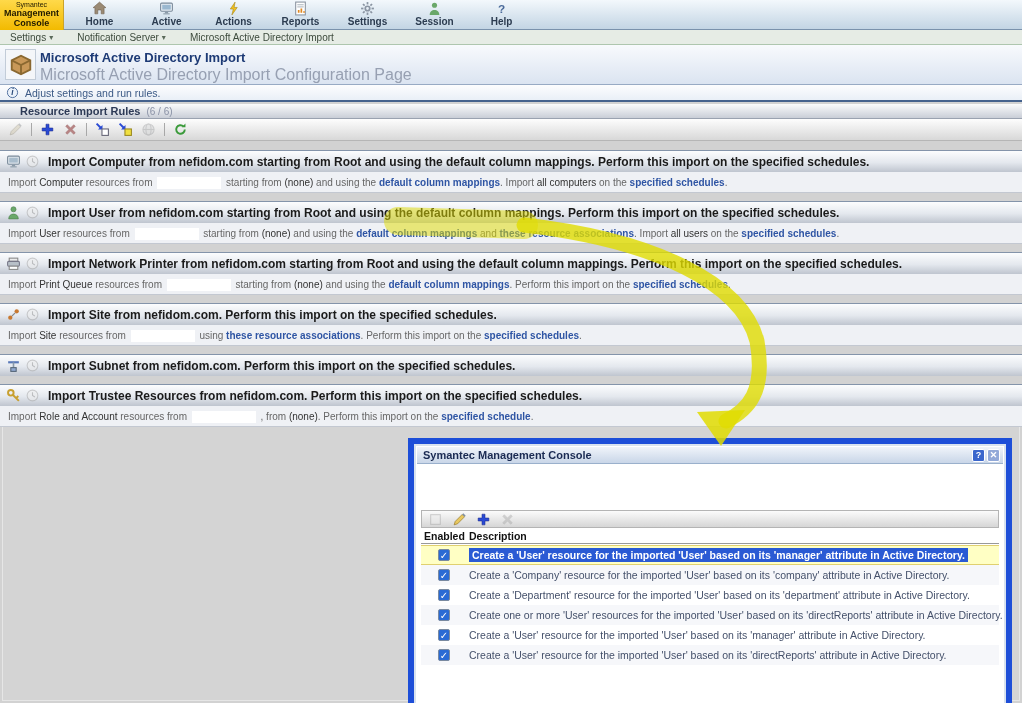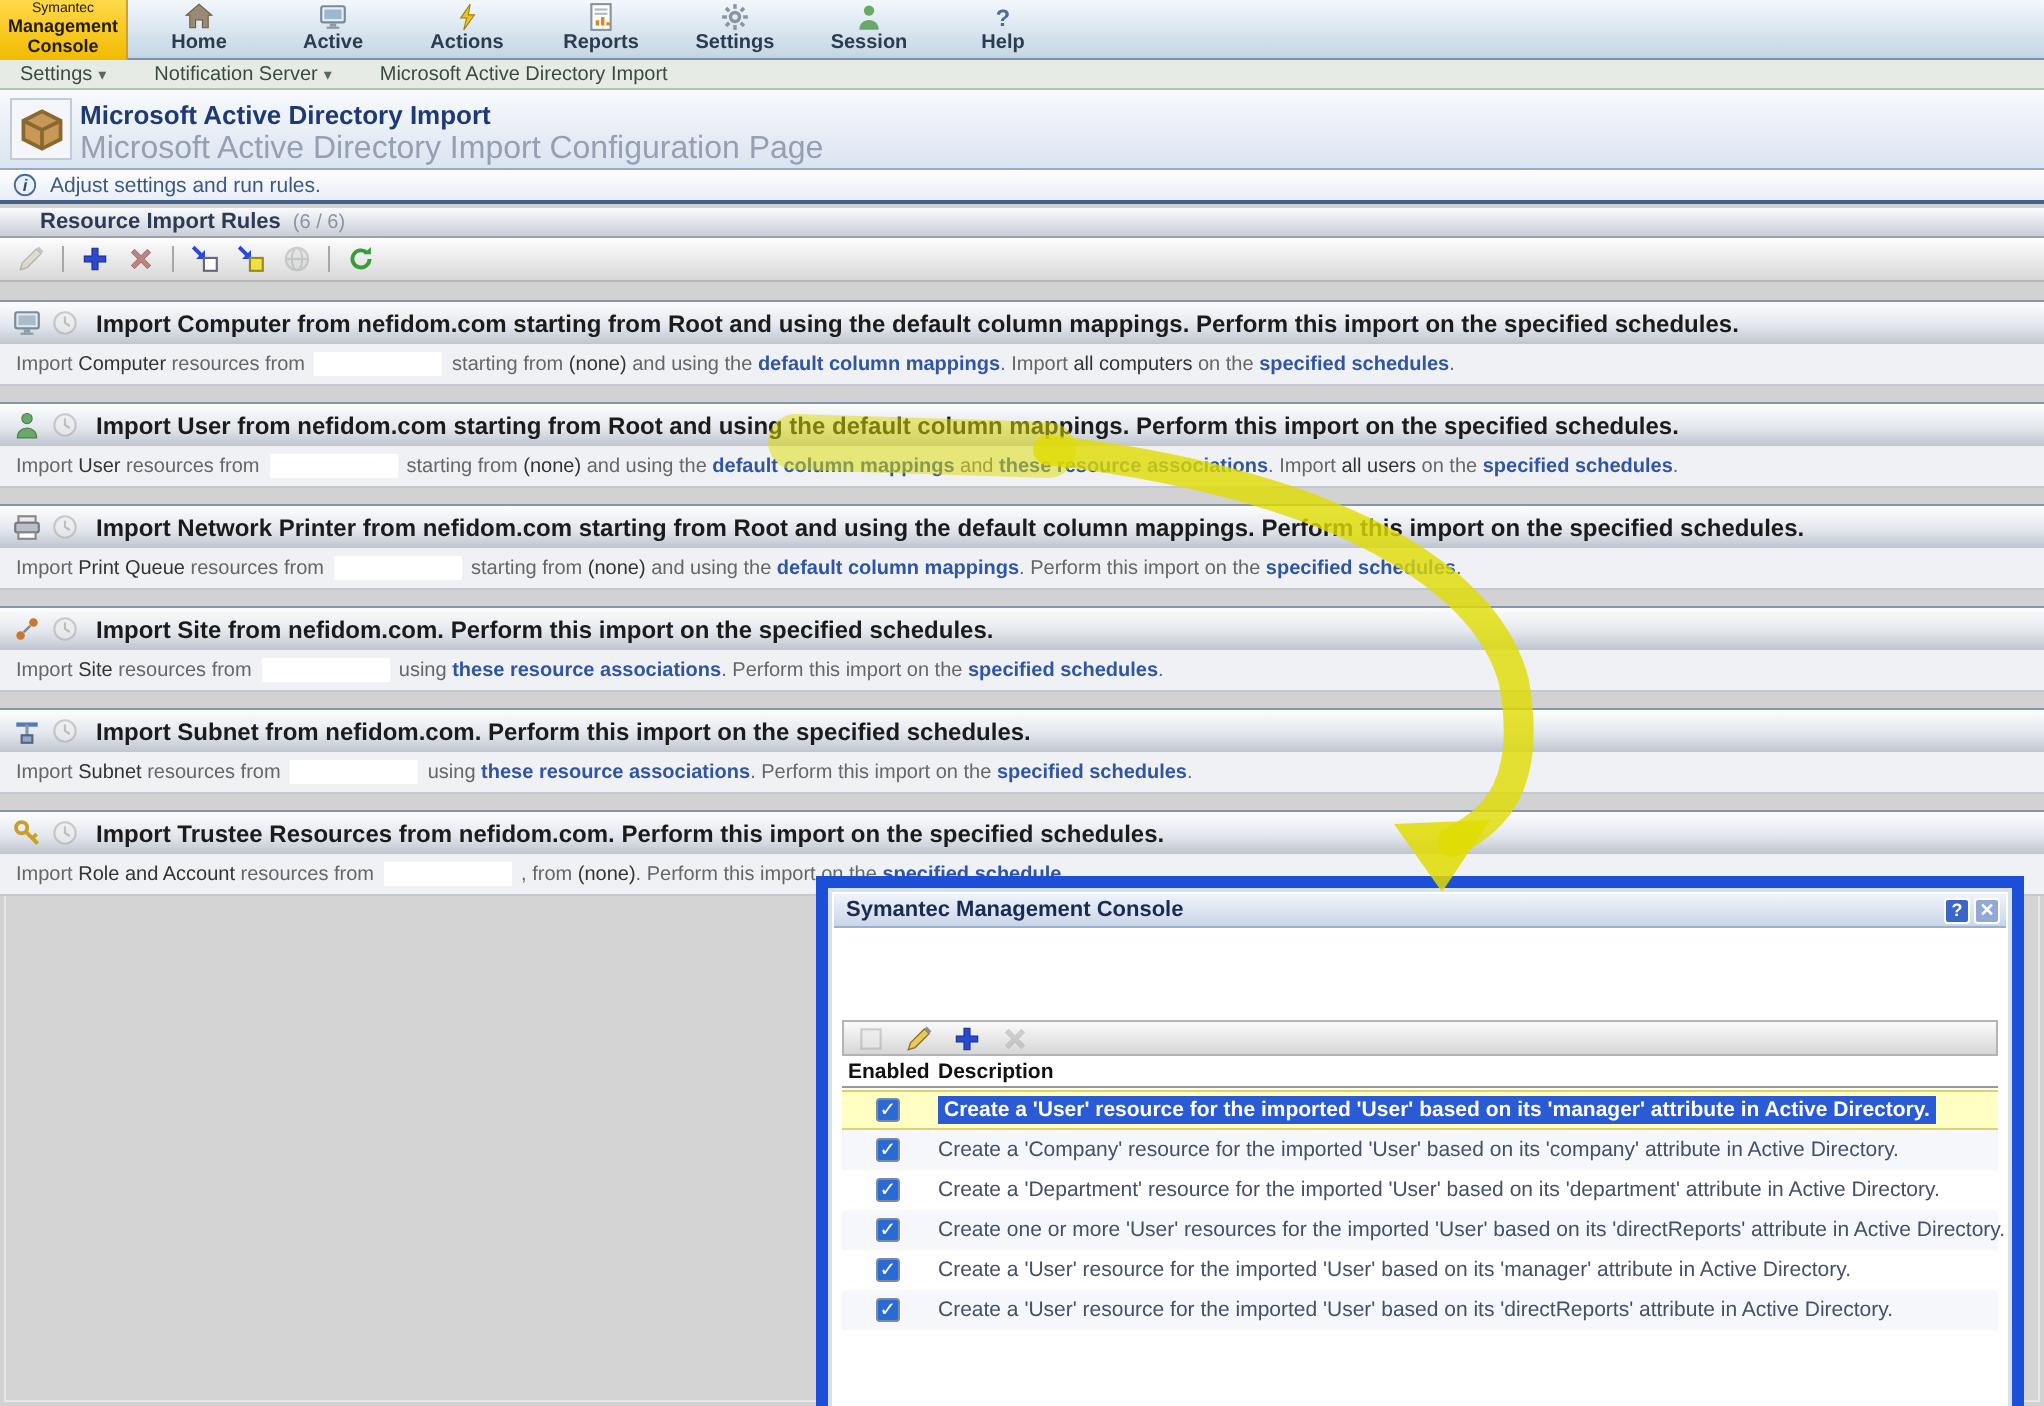--- a/index.html
+++ b/index.html
@@ -436,23 +436,20 @@
               <rect x="4.5" y="9" width="5" height="3.5" fill="#90a8d0" stroke="#556677"></rect>
             </svg>
           </span>
           <span class="icon dim">
             <svg width="15" height="15" viewBox="0 0 14 14">
               <circle cx="7" cy="7" r="5" fill="#ededed" stroke="#aaa"></circle>
               <path d="M7 4v3l2.2 1.4" stroke="#999" fill="none"></path>
             </svg>
           </span>
       <span class="rule-title">Import Subnet from nefidom.com. Perform this import on the specified schedules.</span>
-    </div>
-    <div class="rule-detail">
-      <span class="seg-p">Import </span><span class="seg-b">Subnet</span><span class="seg-p"> resources from </span><span class="blank"></span><span class="seg-p"> using </span><span class="seg-l">these resource associations</span><span class="seg-p">. Perform this import on the </span><span class="seg-l">specified schedules</span><span class="seg-p">.</span>
     </div>
   </div>
   <div class="rule">
     <div class="rule-head">
       <span class="icon ">
             <svg width="15" height="15" viewBox="0 0 14 14">
               <circle cx="4.5" cy="4.5" r="2.6" fill="none" stroke="#c8a030" stroke-width="1.8"></circle>
               <path d="M6.5 6.5L12 12M9.5 9.5l2-2" stroke="#c8a030" stroke-width="1.8"></path>
             </svg>
           </span>

